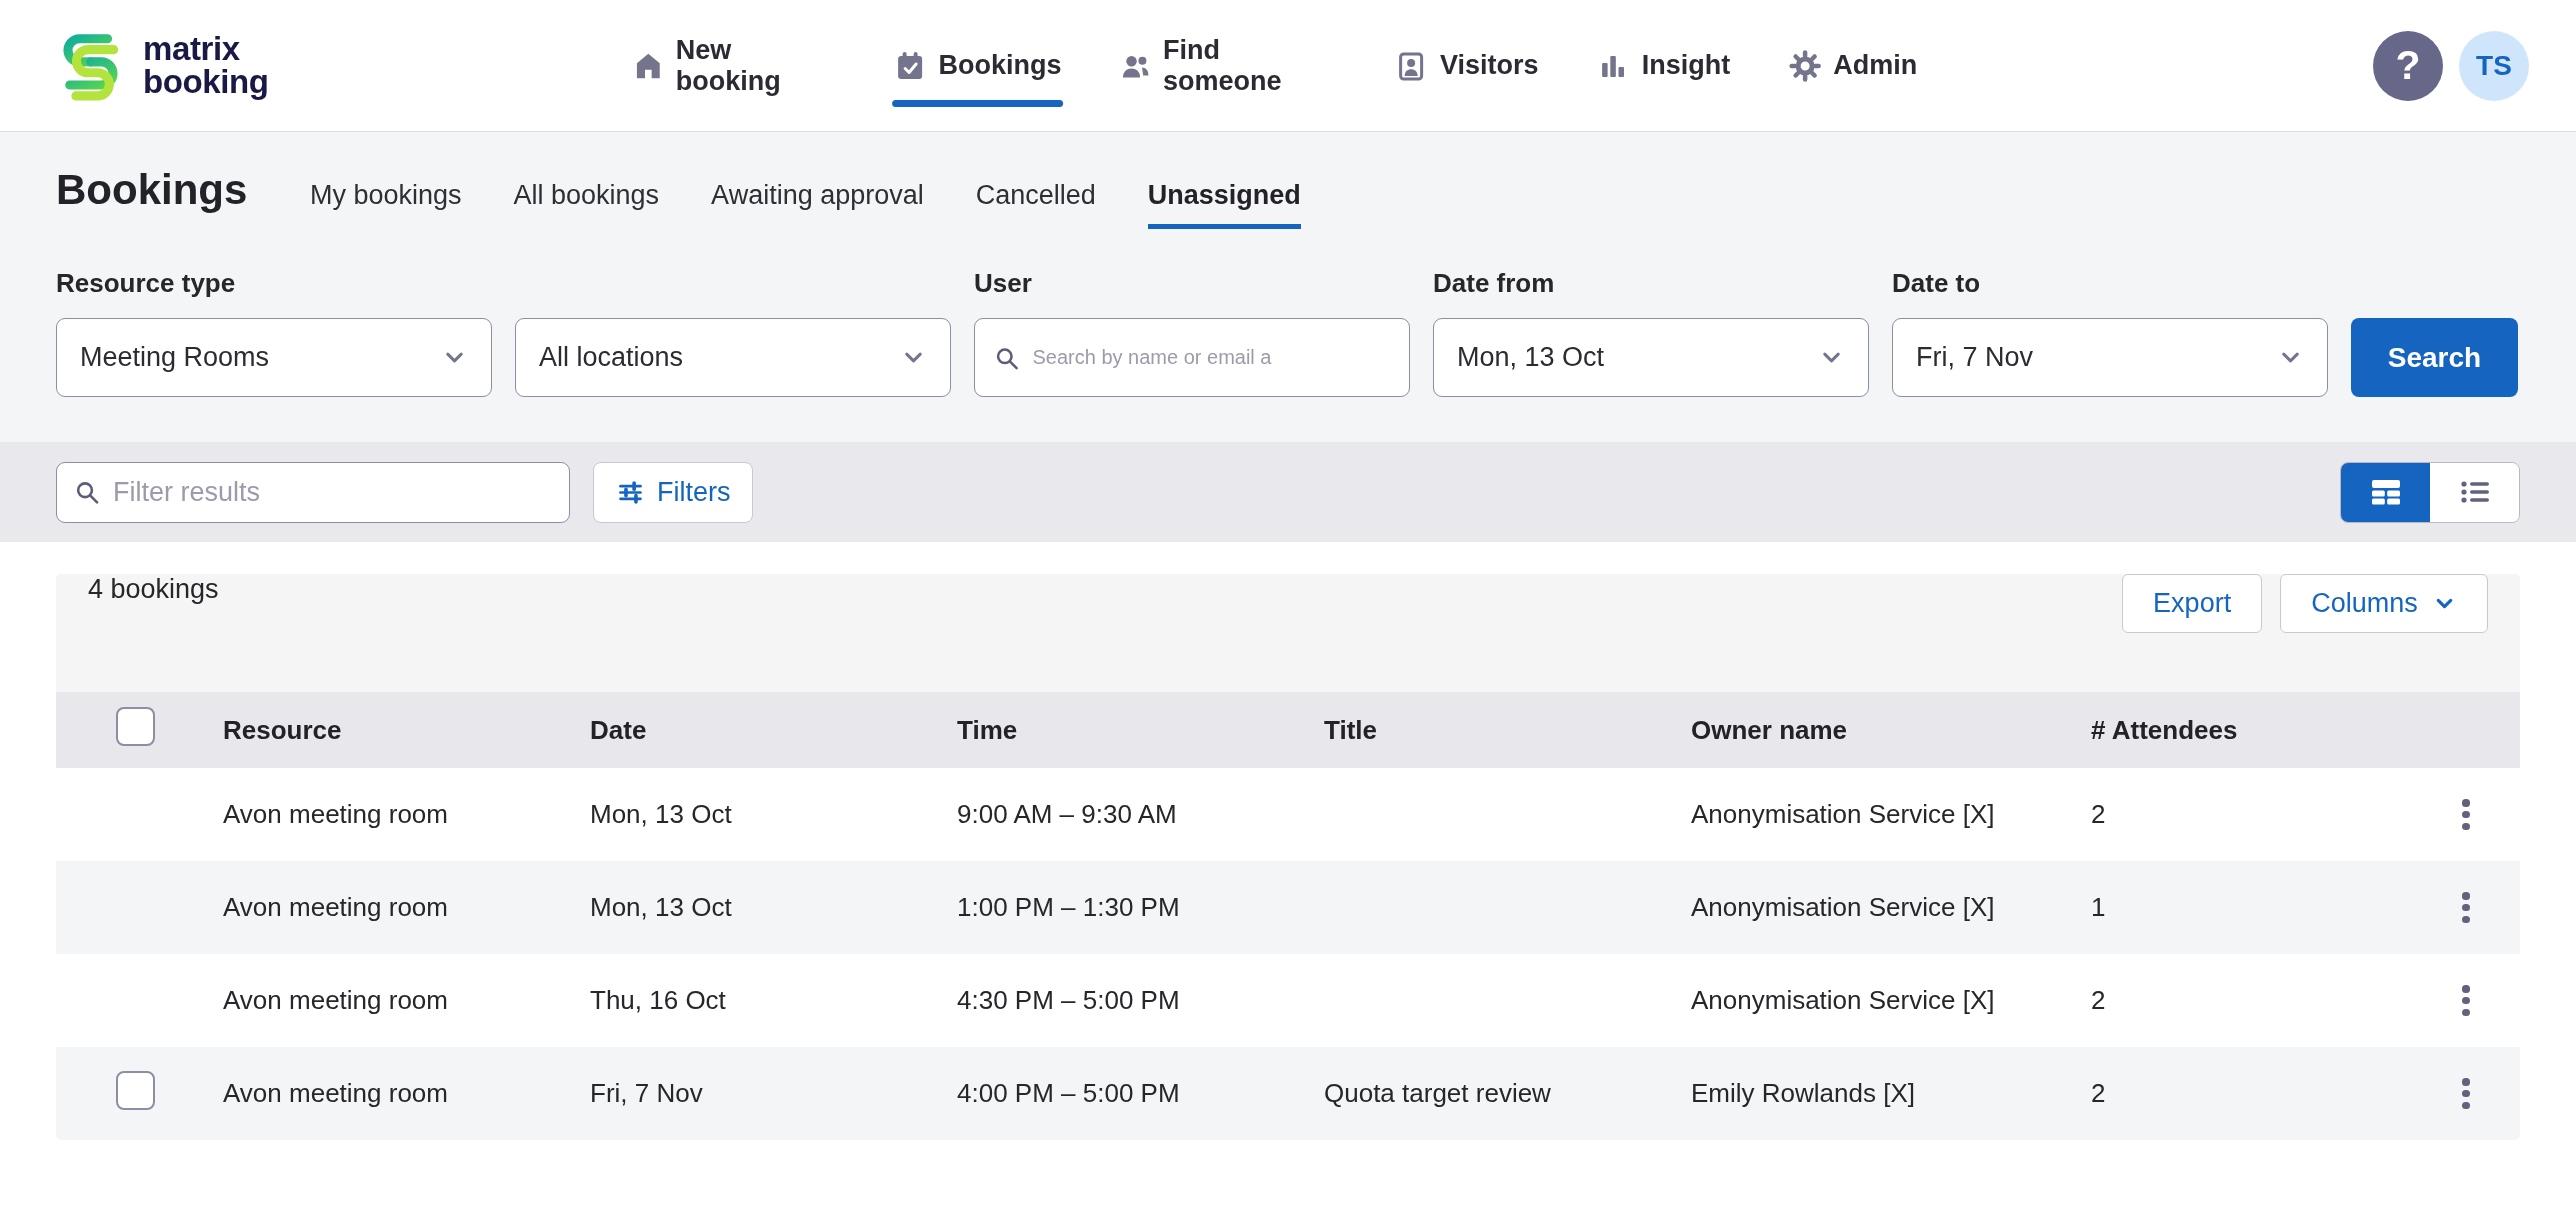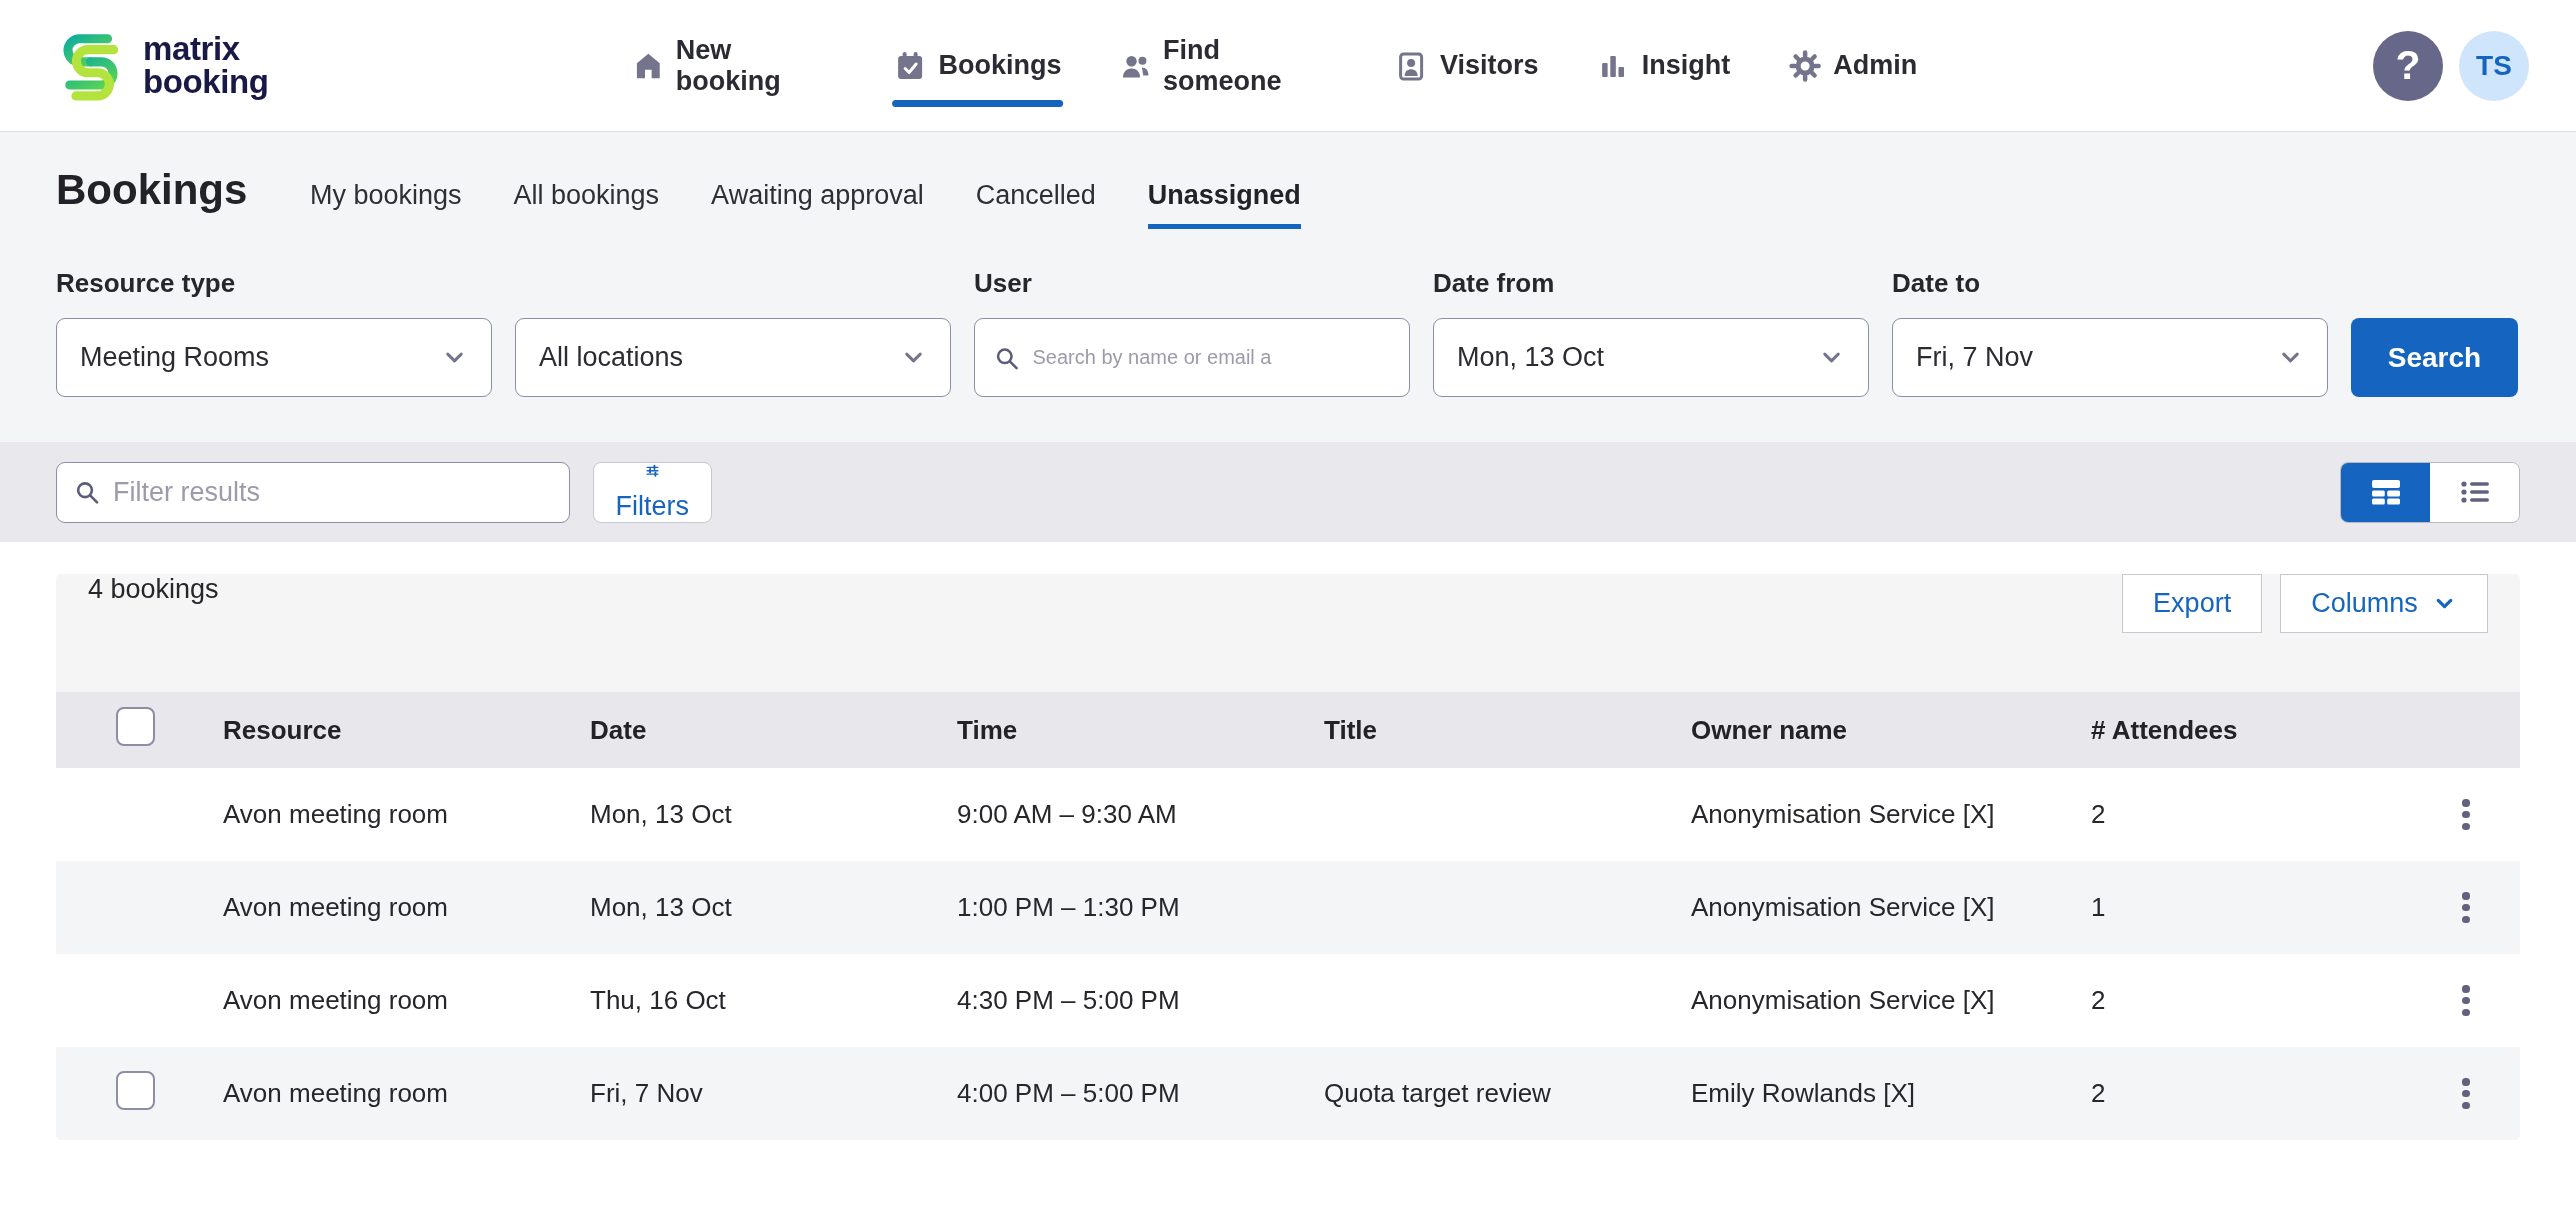--- a/index.html
+++ b/index.html
@@ -153,21 +153,20 @@
     height: 61px;
     background: #ffffff;
     border: 1.8px solid #c8c8d4;
     border-radius: 8px;
     display: flex; align-items: center; gap: 12.5px;
     padding: 0 21.5px;
     font-size: 27px; font-weight: 500;
     color: #1565c0;
     cursor: pointer;
     font-family: "Liberation Sans", sans-serif;
-    flex-direction: column;
   }
   .view-toggle {
     margin-left: auto;
     display: flex;
     border: 1.8px solid #b9b9c6;
     border-radius: 8px;
     overflow: hidden;
     height: 61px;
   }
   .toggle-btn {
@@ -186,21 +185,21 @@
     height: 118px;
     display: flex; align-items: flex-start;
     padding: 0 32px;
   }
   .summary { font-size: 27px; color: #26262b; }
   .card-actions { margin-left: auto; display: flex; gap: 18px; }
   .ghost-btn {
     height: 59px;
     background: #ffffff;
     border: 1.8px solid #c8c8d4;
-    border-radius: 0;
+    border-radius: 6px;
     color: #1565c0;
     font-size: 27px; font-weight: 500;
     font-family: "Liberation Sans", sans-serif;
     display: flex; align-items: center; justify-content: center; gap: 14.3px;
     padding: 0 30px;
     cursor: pointer;
   }
 
   .tgrid {
     display: grid;

